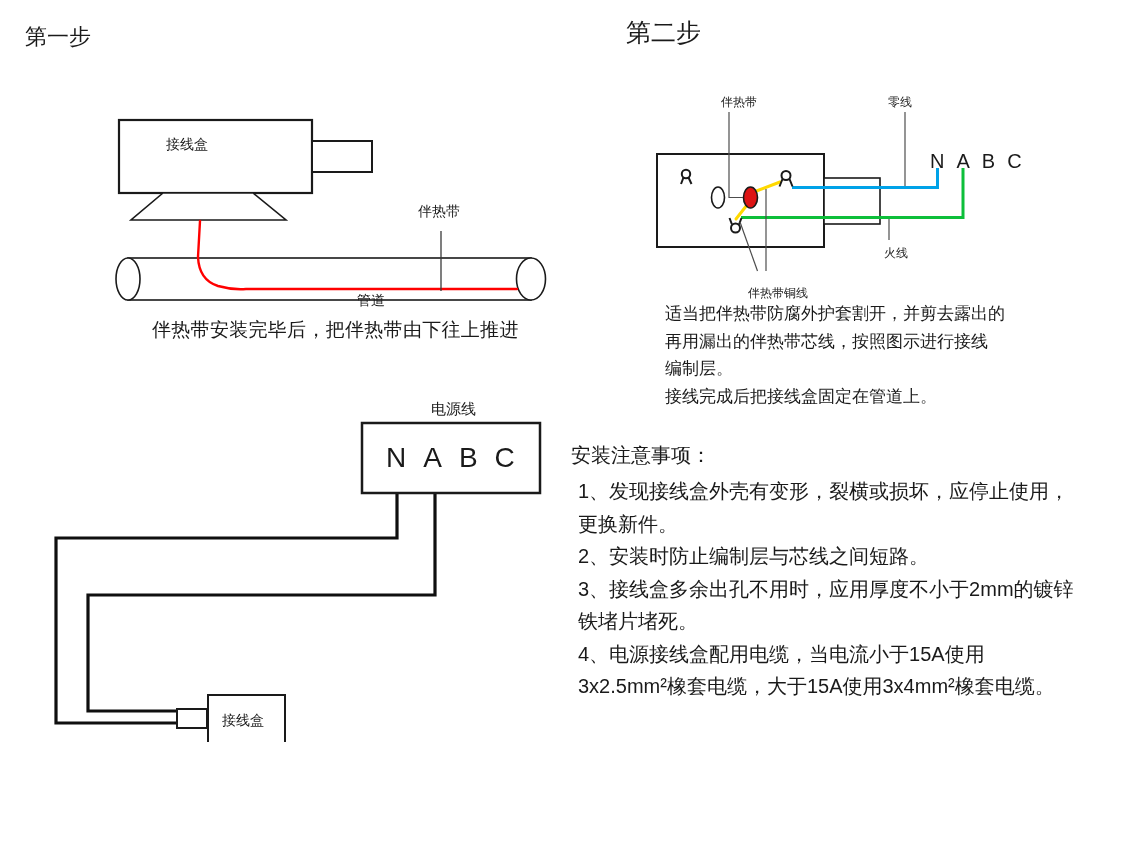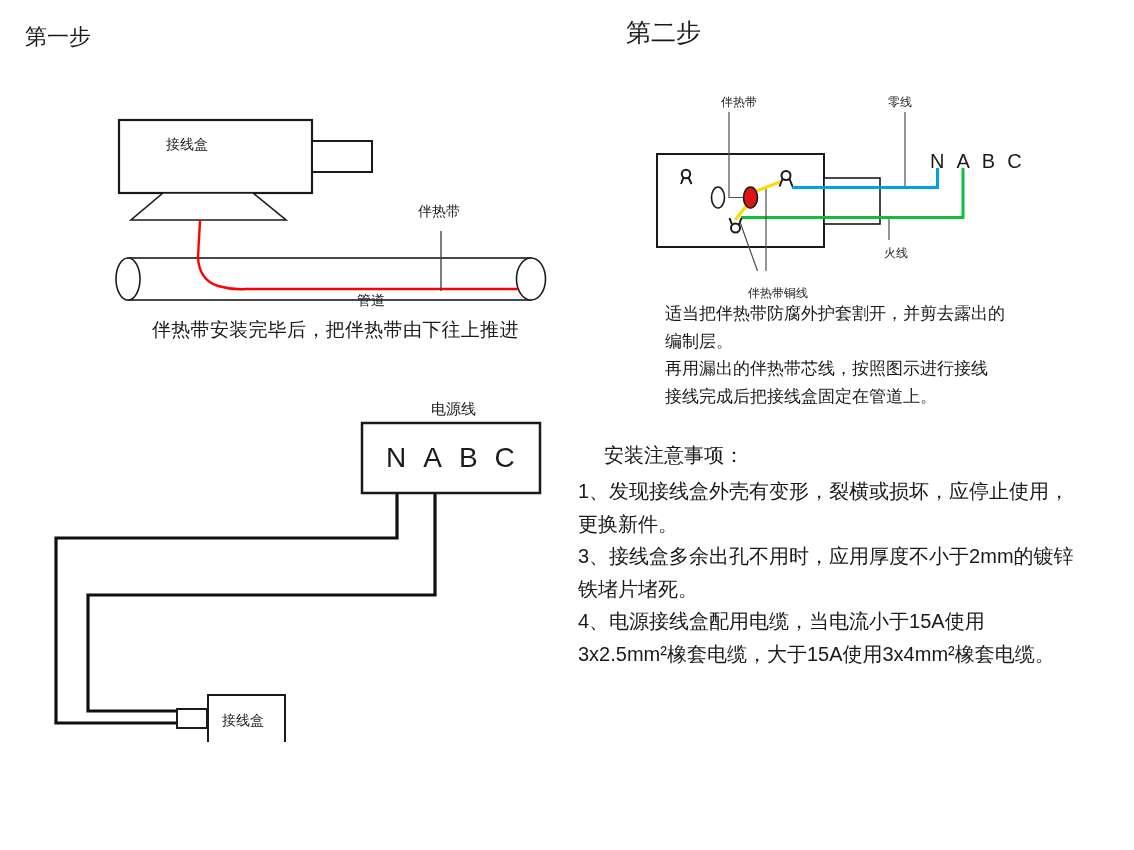--- a/index.html
+++ b/index.html
@@ -95,29 +95,30 @@
 
   <div class="letters" style="left:930px;top:151px;gap:12px;font-size:20px;">
     <span>N</span>
     <span>A</span>
     <span>B</span>
     <span>C</span>
   </div>
 
   <div class="t lines" style="left:665px;top:300px;font-size:17px;line-height:27.5px;">
     <div>适当把伴热带防腐外护套割开，并剪去露出的</div>
+    <div>再用漏出的伴热带芯线，按照图示进行接线</div>
     <div>编制层。</div>
-    <div>再用漏出的伴热带芯线，按照图示进行接线</div>
     <div>接线完成后把接线盒固定在管道上。</div>
   </div>
 
-  <div class="t" style="left:604px;top:444px;font-size:20px;">安装注意事项：</div>
+  <div class="t" style="left:571px;top:444px;font-size:20px;">安装注意事项：</div>
   <div class="t lines" style="left:578px;top:475px;font-size:20px;line-height:32.5px;">
     <div>1、发现接线盒外壳有变形，裂横或损坏，应停止使用，</div>
     <div>更换新件。</div>
+    <div>2、安装时防止编制层与芯线之间短路。</div>
     <div>3、接线盒多余出孔不用时，应用厚度不小于2mm的镀锌</div>
     <div>铁堵片堵死。</div>
     <div>4、电源接线盒配用电缆，当电流小于15A使用</div>
     <div>3x2.5mm²橡套电缆，大于15A使用3x4mm²橡套电缆。</div>
   </div>
 
   <div class="t" style="left:431px;top:400px;font-size:15px;">电源线</div>
   <div class="letters" style="left:386px;top:444px;gap:17px;font-size:28px;">
     <span>N</span>
     <span>A</span>

